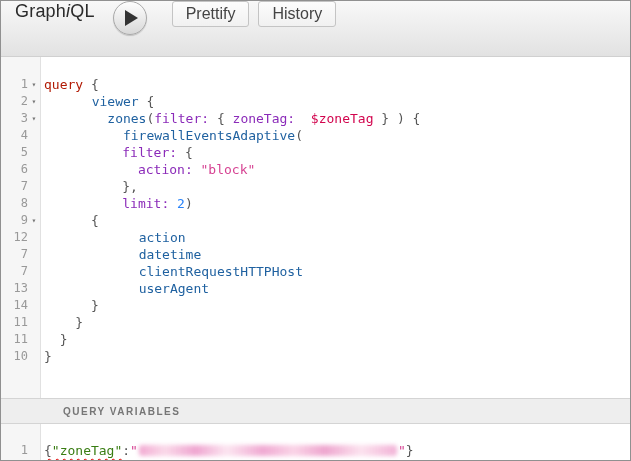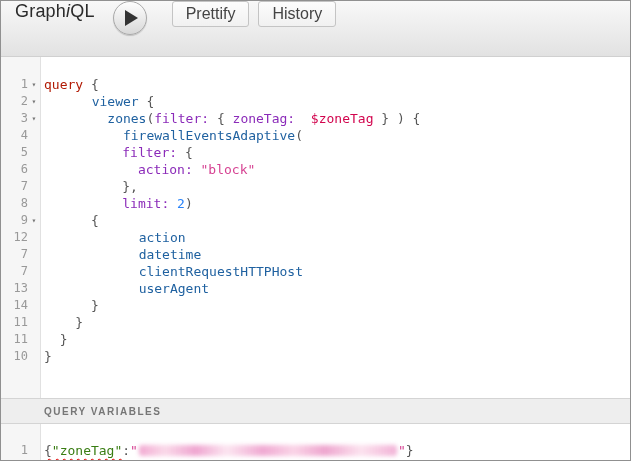--- a/index.html
+++ b/index.html
@@ -109,21 +109,21 @@
       rgba(240,170,210,0.9) 100%);
     filter:blur(2px);
   }
   
   .vars-title {
     height:26px;
     background:#eeeeee;
     border-top:1px solid #d4d4d4;
     border-bottom:1px solid #d4d4d4;
     display:flex; align-items:center;
-    padding-left:43px;
+    padding-left:62px;
     cursor:row-resize;
   }
   .vars-title span {
     font-size:10px; font-weight:bold; color:#767676;
     letter-spacing:1.5px;
   }
   .vars-pane { display:flex; height:49px; background:#fff; }
   .vars-pane .gutter { padding-top:18px; }
   .vars-pane .codearea { padding-top:18px; }
 </style>

